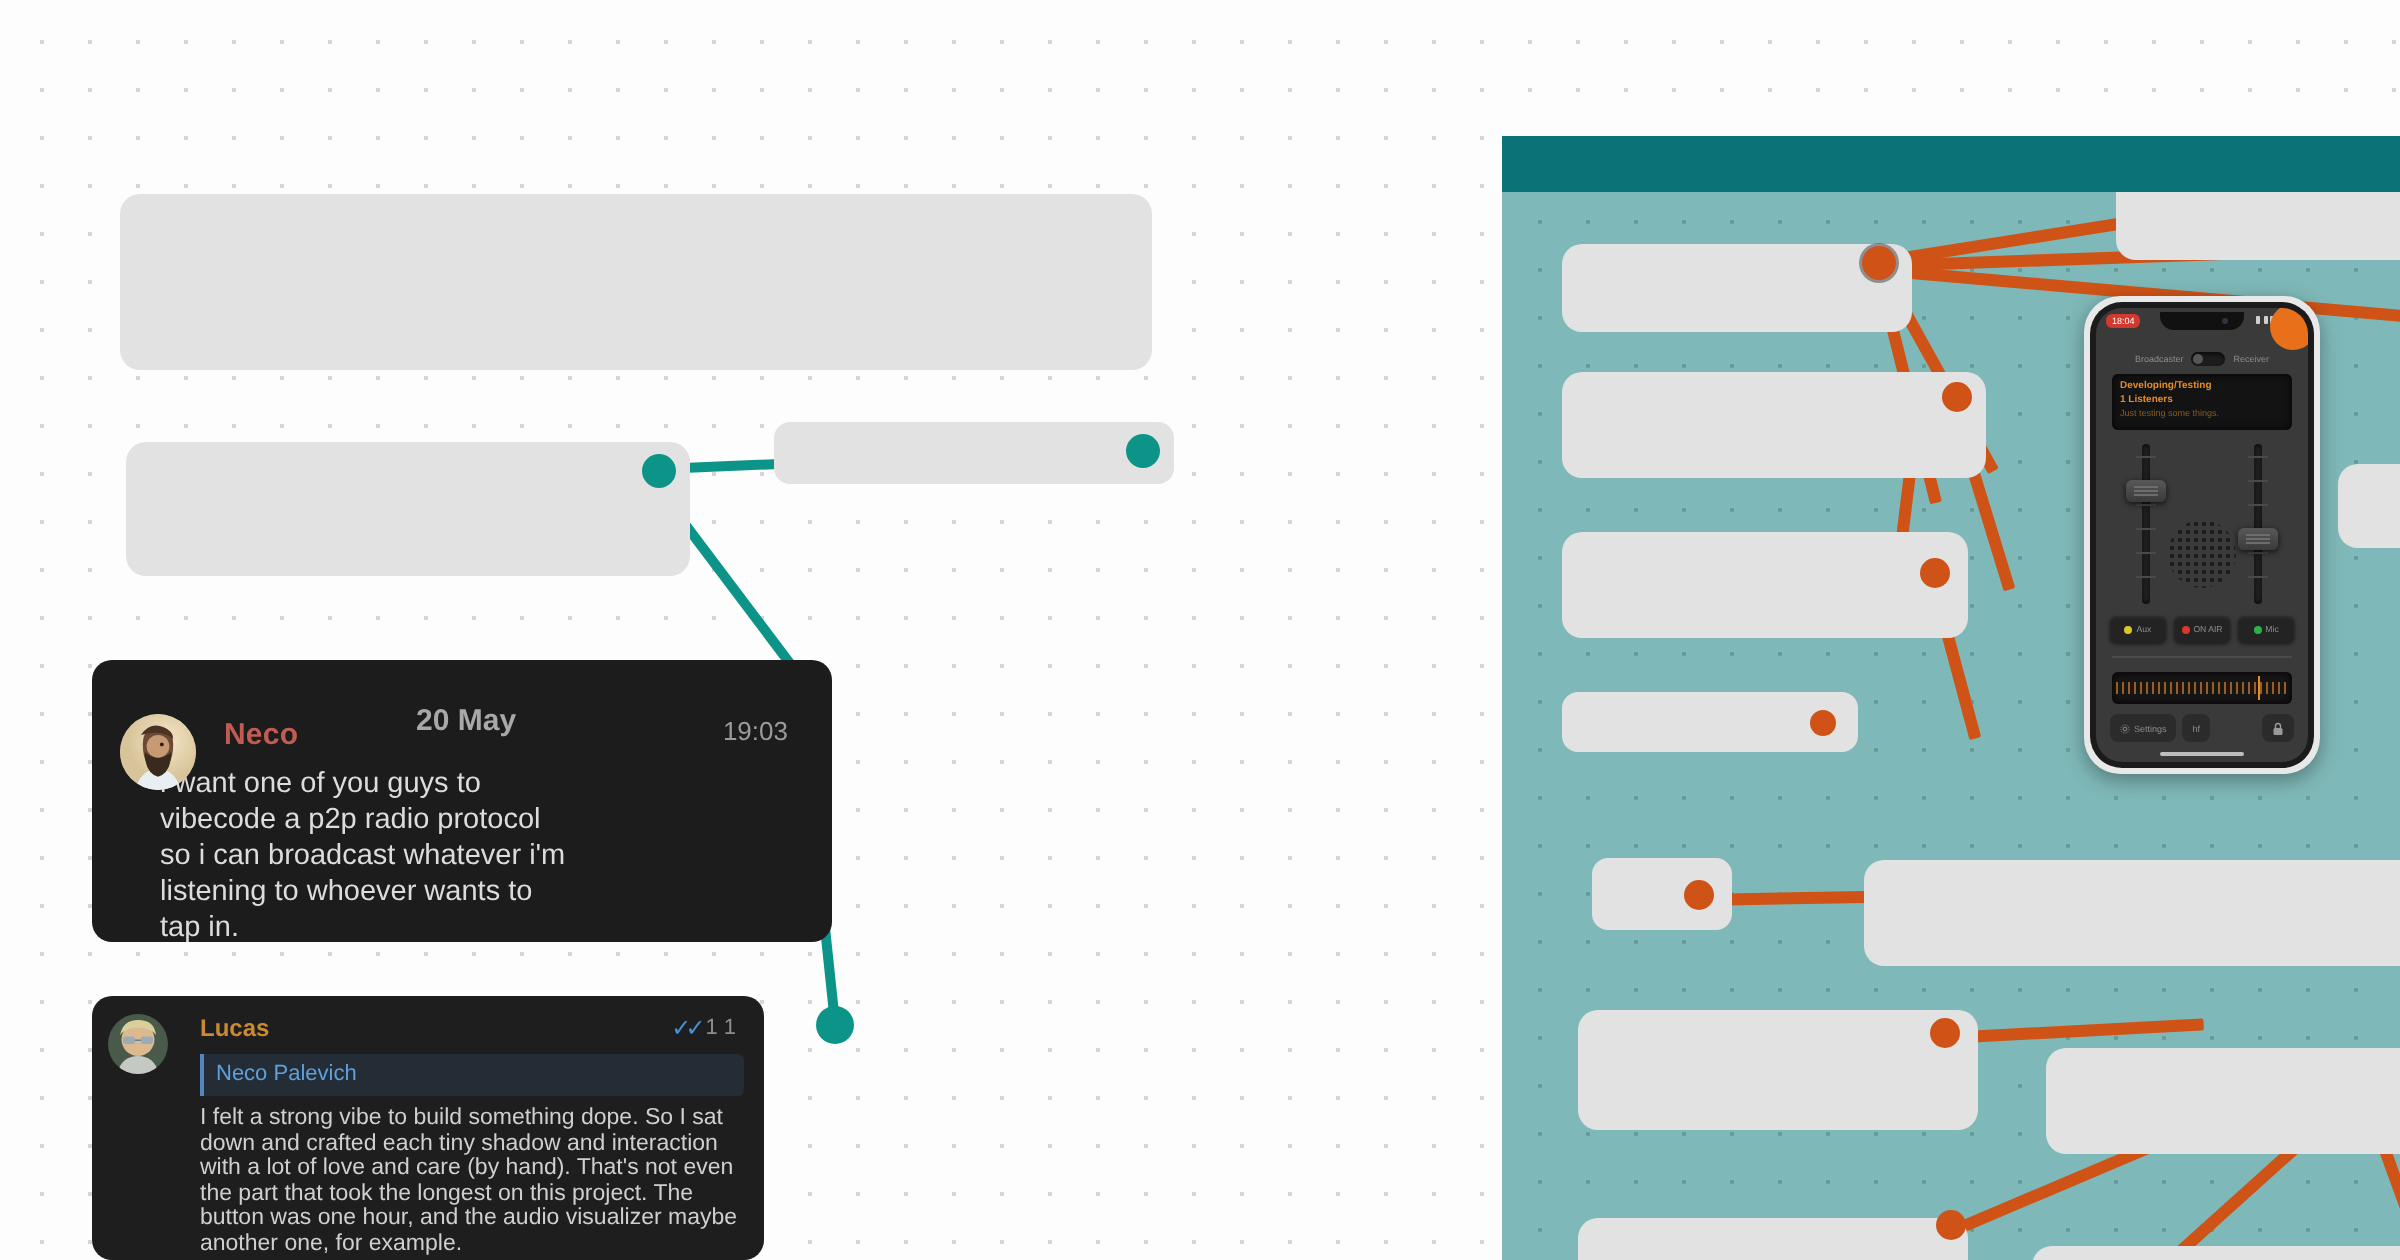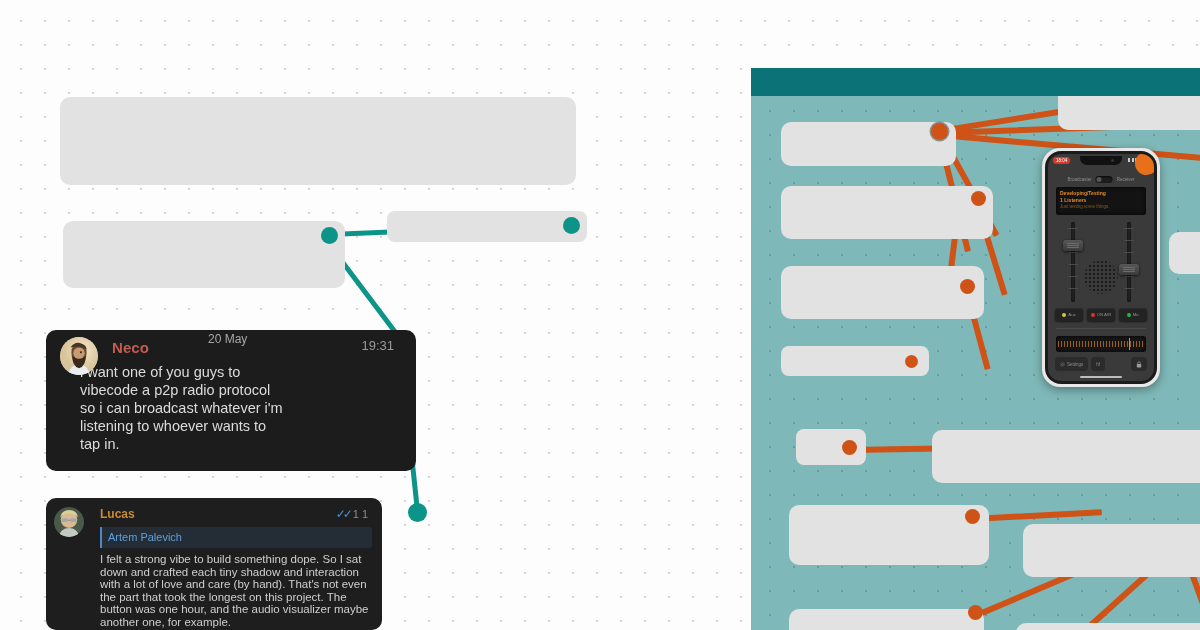--- a/index.html
+++ b/index.html
@@ -49,39 +49,39 @@
   .tg-card {
     position:absolute;
     background:#17212b;
     border-radius:10px;
     overflow:hidden;
   }
 
   .msg1 {
     left:46px; top:330px; width:370px; height:141px;
     background:#1c1c1c;
-    padding:4px 14px 14px 14px;
+    padding:24px 14px 14px 14px;
   }
   .msg1 .row1 {
     position:relative; height:24px;
   }
   .msg1 .avatar {
     position:absolute; left:0px; top:3px;
     width:38px; height:38px; border-radius:50%;
     overflow:hidden;
     background:#cfc0a8;
   }
   .msg1 .name {
     position:absolute; left:52px; top:5px;
     color:#c15c52; font-size:15px; font-weight:600;
     letter-spacing:.1px;
   }
   .msg1 .date {
     position:absolute; left:148px; top:-2px;
-    color:#a8a8a8; font-size:12px;
+    color:#a8a8a8; font-size:15px;font-weight:bold;
   }
   .msg1 .time {
     position:absolute; right:8px; top:4px;
     color:#9a9a9a; font-size:13px;
   }
   .msg1 .body {
     margin-left:20px; margin-top:5px;
     color:#dcdcdc; font-size:14.5px; line-height:18px;
     white-space:pre-line;
   }
@@ -308,40 +308,40 @@
         <path d="M8 40 q3-11 12-11 q9 0 12 11z" fill="#e9eef2"></path>
         <path d="M12 16 q0-9 8-9 q8 0 8 9 q0 12-8 15 q-8-3-8-15z" fill="#6b4a33"></path>
         <path d="M13 20 q0 11 7 13 q7-2 7-13 q-3 3-7 3 q-4 0-7-3z" fill="#3a2a1e"></path>
         <ellipse cx="20" cy="17" rx="6" ry="6" fill="#c79a74"></ellipse>
         <circle cx="22" cy="16" r="1" fill="#2b1d12"></circle>
         <path d="M11 11 q5-7 12-4 q5 2 5 6 q-6-5-17-2z" fill="#4a3323"></path>
       </svg>
     </div>
     <div class="name">Neco</div>
     <div class="date">20 May</div>
-    <div class="time">19:31</div>
+    <div class="time">19:03</div>
   </div>
   <div class="body">i want one of you guys to
 vibecode a p2p radio protocol
 so i can broadcast whatever i'm
 listening to whoever wants to
 tap in.</div>
 </div>
 
 <div class="tg-card msg2">
   <div class="head">
     <div class="name">Lucas</div>
     <div class="meta">
       <span class="checks">✓✓</span>
       <span>1</span>
       <span>1</span>
     </div>
   </div>
   <div class="quote">
-    <div class="qname">Artem Palevich</div>
+    <div class="qname">Neco Palevich</div>
   </div>
   <div class="body">I felt a strong vibe to build something dope. So I sat down and crafted each tiny shadow and interaction with a lot of love and care (by hand). That's not even the part that took the longest on this project. The button was one hour, and the audio visualizer maybe another one, for example.</div>
 
 </div>
 <div style="position:absolute; left:54px; top:507px; width:30px; height:30px; border-radius:50%; overflow:hidden; z-index:5;">
   <svg class="av-img" viewBox="0 0 40 40">
     <rect width="40" height="40" fill="#4a5a4a"></rect>
     <circle cx="20" cy="17" r="11" fill="#dcb98e"></circle>
     <path d="M8 14 q2-10 12-10 q11 0 12 10 q-4-5-12-5 q-8 0-12 5z" fill="#d8cf9a"></path>
     <rect x="10" y="15" width="8" height="5" rx="1.5" fill="#8fa9bd" opacity=".85"></rect>

